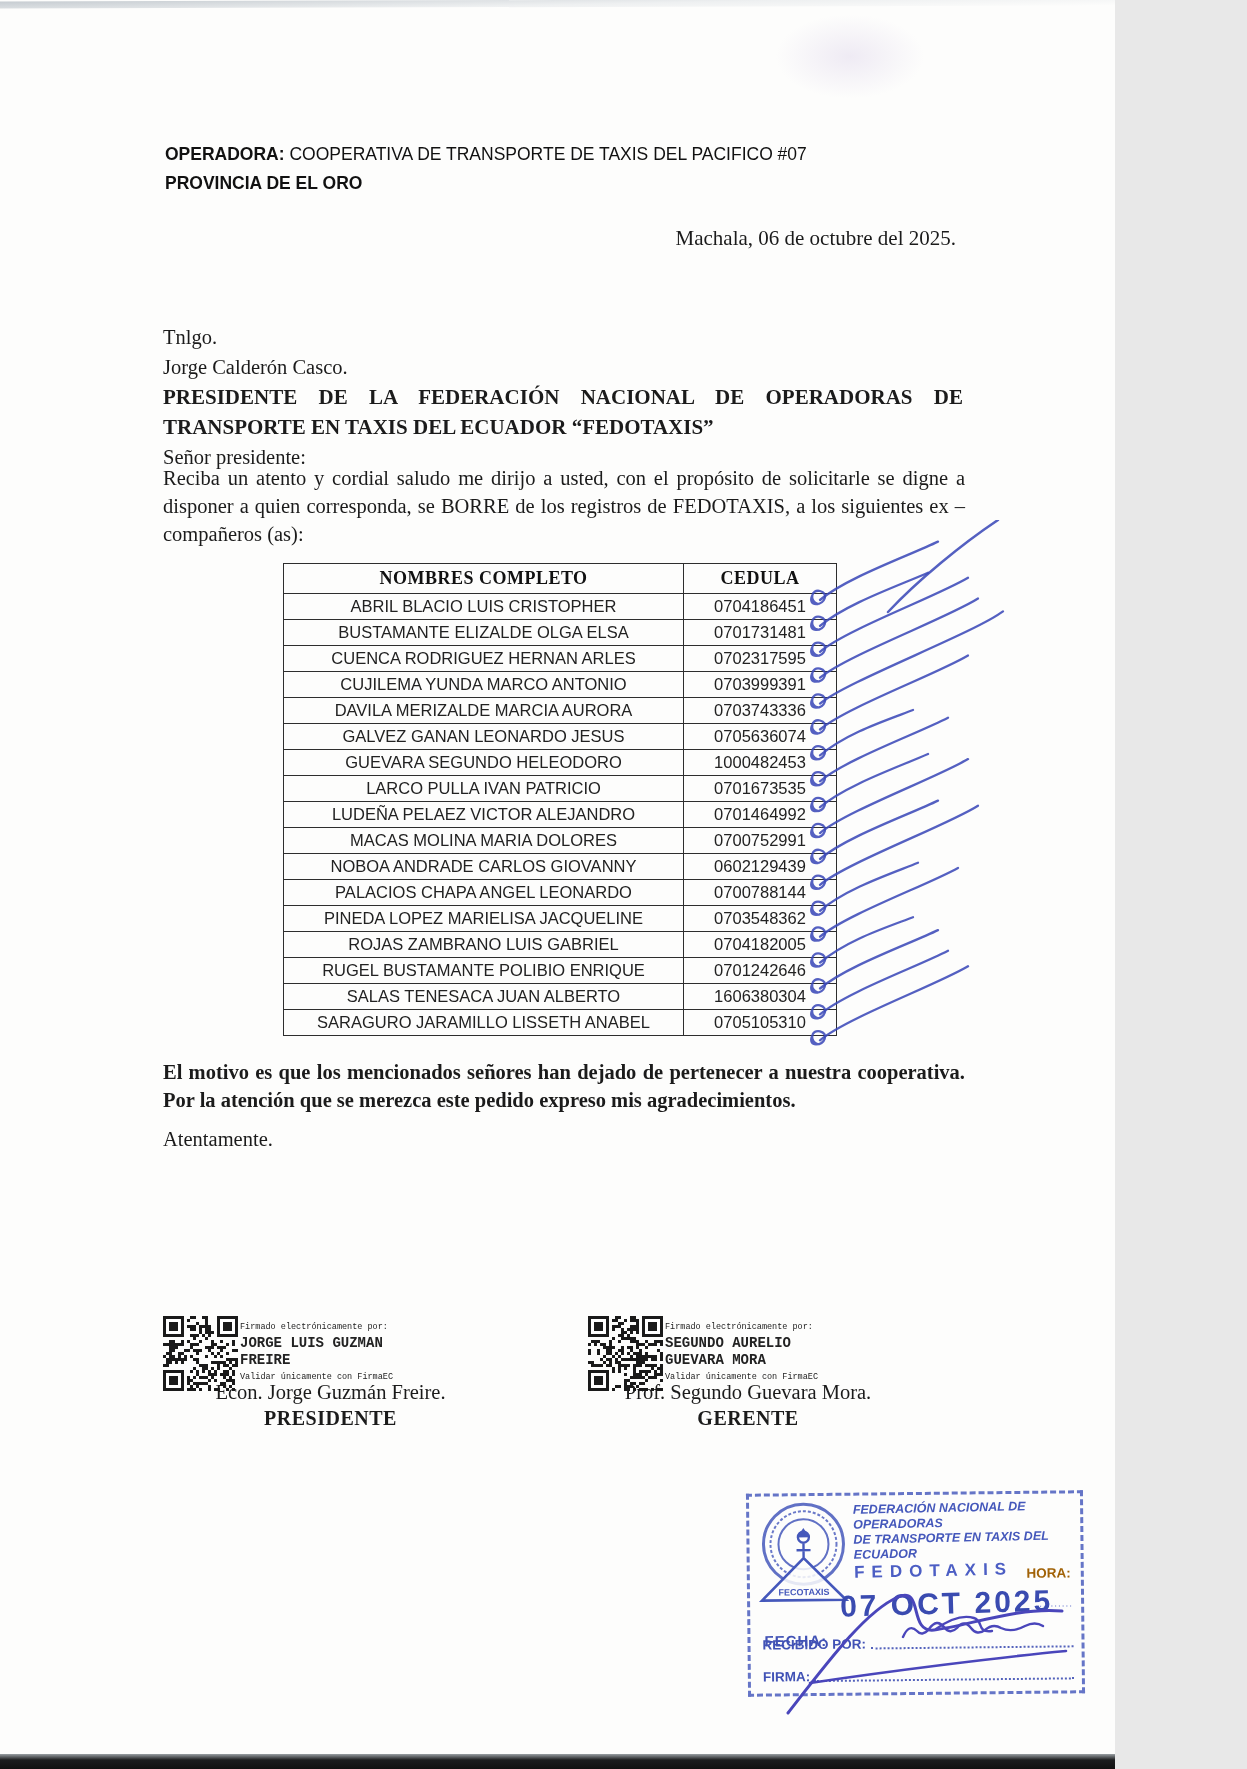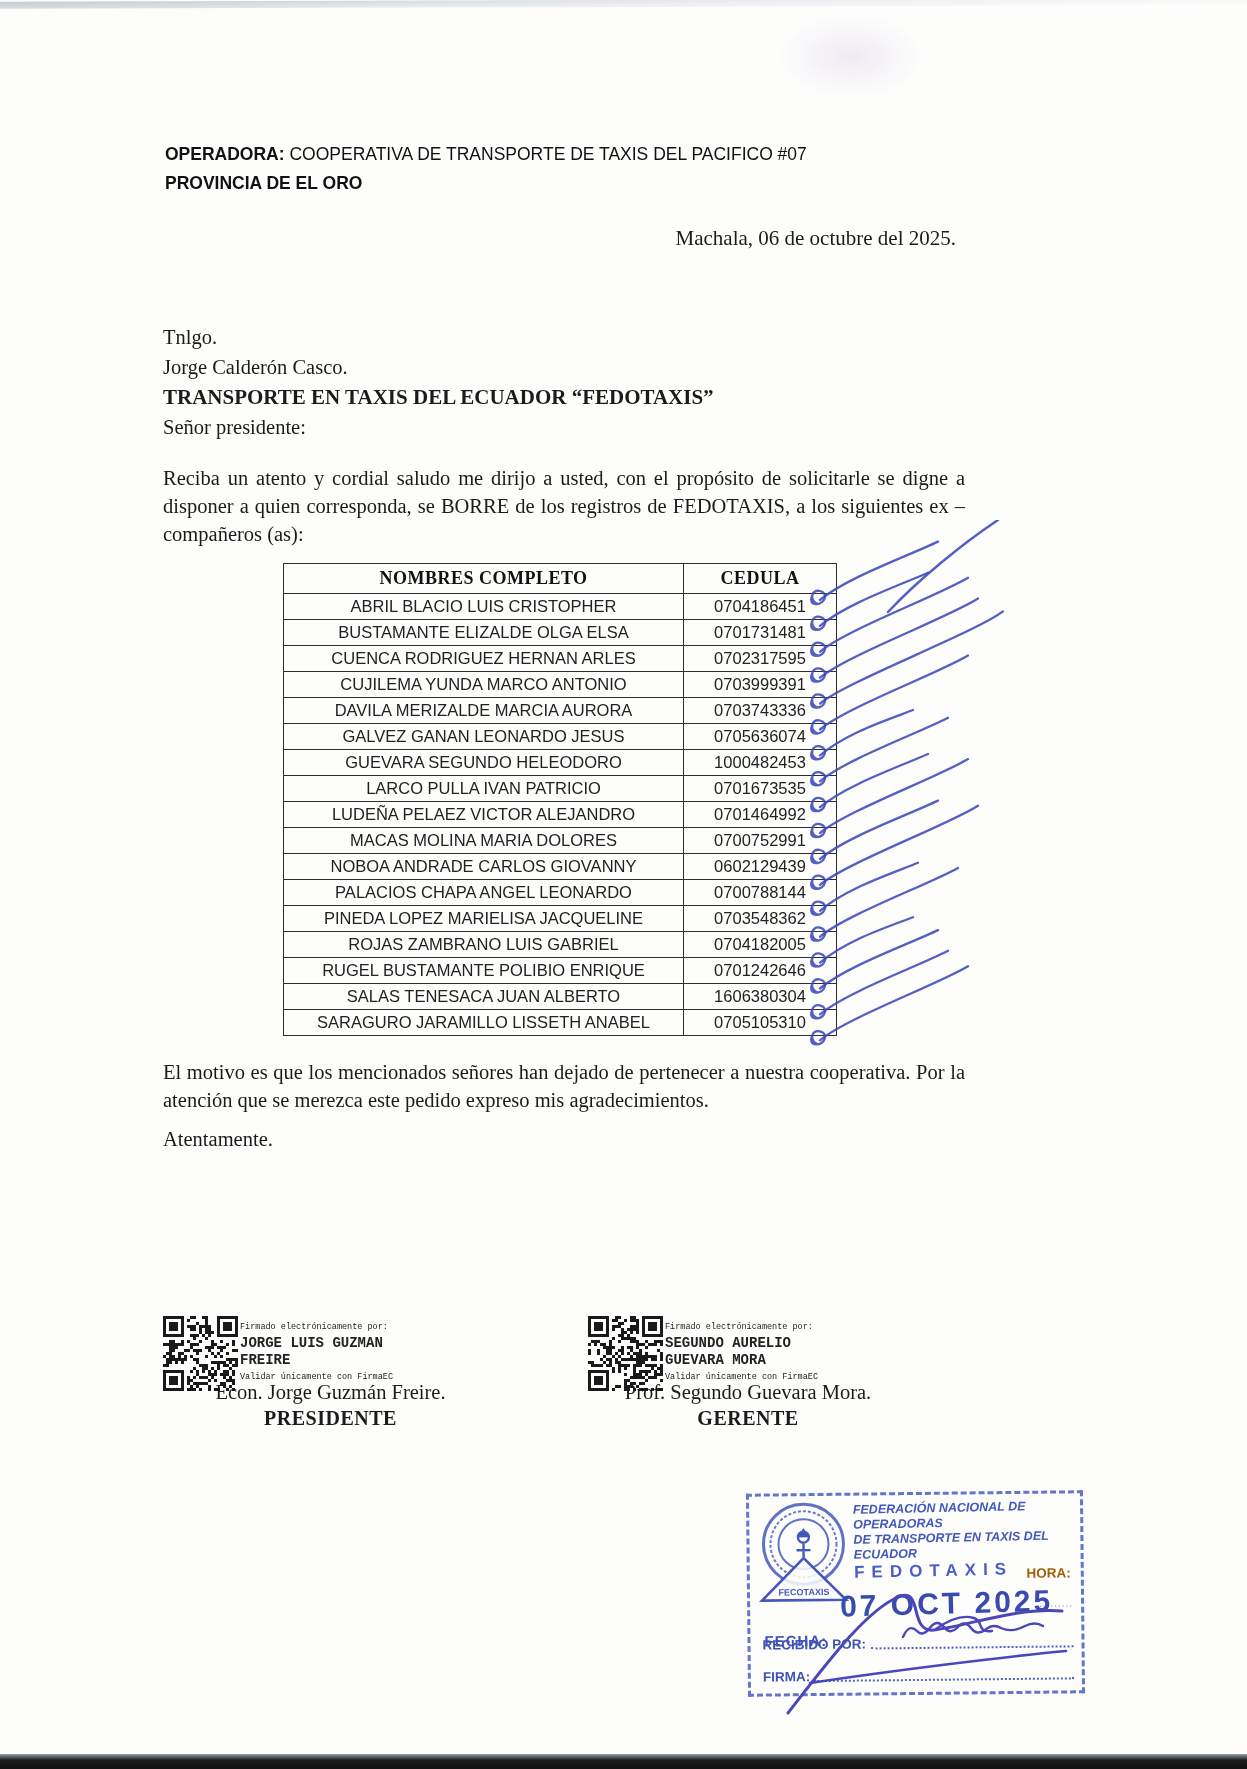--- a/index.html
+++ b/index.html
@@ -1,37 +1,37 @@
 <!DOCTYPE html>
 <html><head>
 <meta charset="utf-8">
 <style>
   html,body{margin:0;padding:0;background:#e8e8e8;}
-  .page{position:relative;width:1247px;height:1769px;background:#fdfdfc;overflow:hidden;
+  .page{position:relative;width:1115px;height:1769px;background:#fdfdfc;overflow:hidden;
         font-family:"Liberation Serif",serif;color:#1b1b1b;}
   .scan-top{position:absolute;top:0;left:0;width:100%;height:7px;
         background:linear-gradient(179deg,#c6ccd1 0%,#eef0f1 55%,#fdfdfc 100%);transform:rotate(-.15deg);}
   .smudge{position:absolute;top:14px;left:775px;width:150px;height:85px;
         background:radial-gradient(ellipse at center,rgba(205,192,225,.30),rgba(205,192,225,0) 70%);}
   .scan-bottom{position:absolute;left:0;top:1754px;width:100%;height:15px;
         background:linear-gradient(#9aa0a4 0%,#1c1d1e 40%,#111 100%);}
   
   .header{position:absolute;top:140px;left:165px;width:830px;
         font-family:"Liberation Sans",sans-serif;font-size:17.5px;line-height:29px;color:#111;}
   .header b{font-weight:700;}
   .header .l2{font-weight:700;}
   .date{position:absolute;top:226px;left:600px;width:356px;text-align:right;font-size:21px;}
   
   .recipient{position:absolute;top:322px;left:163px;width:800px;font-size:20.5px;line-height:30px;}
   .pos-line{font-weight:700;font-size:21px;}
   .pos-line.jl{text-align:justify;text-align-last:justify;}
   
   .para{position:absolute;left:163px;width:802px;font-size:20.5px;line-height:28px;text-align:justify;}
   .para1{top:464px;}
-  .para2{top:1058px;}
+  .para2{top:1058px;font-weight:bold;}
   .atent{position:absolute;top:1128px;left:163px;font-size:20.5px;}
   
   table.roster{position:absolute;top:563px;left:283px;border-collapse:collapse;
         font-family:"Liberation Sans",sans-serif;color:#222;}
   table.roster th{font-family:"Liberation Serif",serif;font-weight:700;font-size:18px;
         letter-spacing:.5px;height:27px;color:#111;}
   table.roster td{font-size:16.5px;height:25px;text-align:center;padding:0 4px;white-space:nowrap;}
   table.roster th,table.roster td{border:1.6px solid #2e2e2e;}
   .col-name{width:397px;}
   .col-ced{width:150px;}
@@ -79,20 +79,21 @@
     <div><b>OPERADORA:</b><span> COOPERATIVA DE TRANSPORTE DE TAXIS DEL PACIFICO #07</span></div>
     <div class="l2">PROVINCIA DE EL ORO</div>
   </div>
 
   <div class="date">Machala, 06 de octubre del 2025.</div>
 
   <div class="recipient">
     <div>Tnlgo.</div>
     <div>Jorge Calderón Casco.</div>
     <div id="position-lines">
+        <div class="pos-line jl">PRESIDENTE DE LA FEDERACIÓN NACIONAL DE OPERADORAS DE</div>
         <div class="pos-line">TRANSPORTE EN TAXIS DEL ECUADOR “FEDOTAXIS”</div>
       </div>
     <div>Señor presidente:</div>
   </div>
 
   <div class="para para1">Reciba un atento y cordial saludo me dirijo a usted, con el propósito de solicitarle se digne a disponer a quien corresponda, se BORRE de los registros de FEDOTAXIS, a los siguientes ex – compañeros (as):</div>
 
   <table class="roster">
     <thead>
       <tr>

